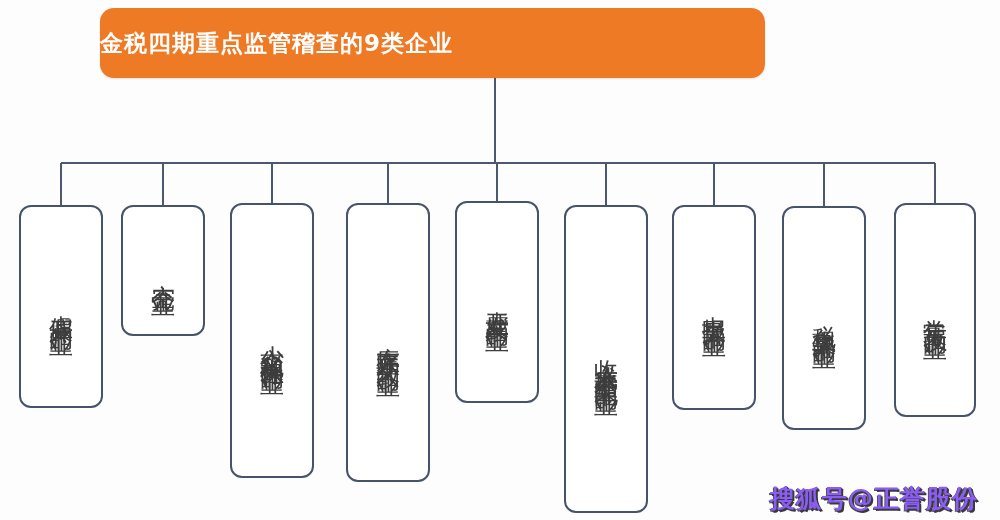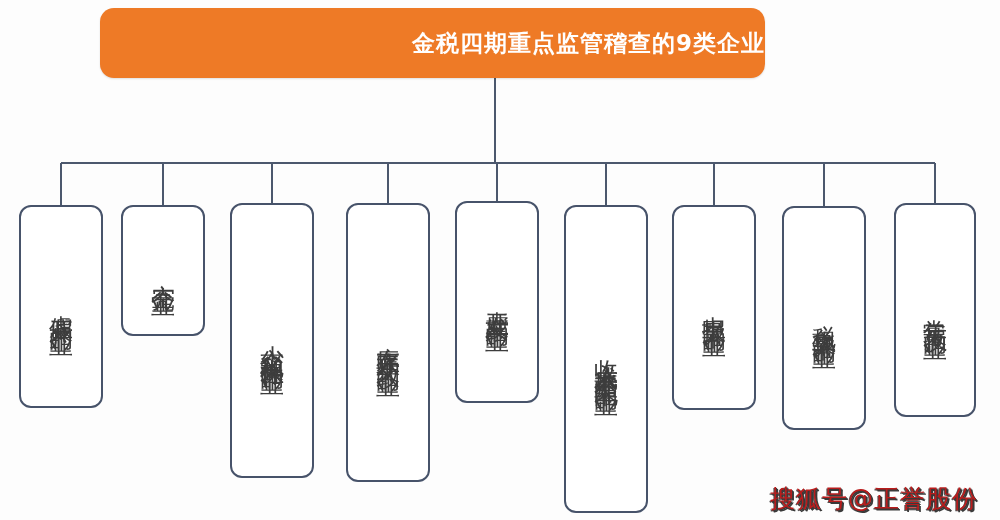--- a/index.html
+++ b/index.html
@@ -21,21 +21,21 @@
     overflow:hidden;
   }
   .root-node{
     position:absolute;
     left:100px; top:8px;
     width:665px; height:70px;
     background:var(--header-bg);
     border-radius:14px;
     display:flex;
     align-items:center;
-    justify-content:flex-end;
+    justify-content:flex-start;
     box-shadow:0 1px 2px rgba(0,0,0,0.12);
   }
   .root-node .title{
     color:#ffffff;
     font-size:23px;
     font-weight:bold;
     letter-spacing:1px;
     white-space:nowrap;
   }
   .connectors{
@@ -71,23 +71,23 @@
   .b3{left:346px; top:203px; width:84px; height:279px;}
   .b4{left:455px; top:201px; width:84px; height:202px;}
   .b5{left:564px; top:205px; width:84px; height:308px;}
   .b6{left:672px; top:205px; width:84px; height:205px;}
   .b7{left:782px; top:206px; width:84px; height:224px;}
   .b8{left:894px; top:203px; width:82px; height:214px;}
   .watermark{
     position:absolute;
     right:22px; top:482px;
     font-size:25px;
-    font-weight:normal;
+    font-weight:bold;
     letter-spacing:1px;
-    color:#b91c1c;
+    color:#8b5cf6;
     text-shadow:2px 2px 0 #3a3a3a, 1px 1px 0 #3a3a3a, -1px 1px 0 #555;
     white-space:nowrap;
   }
 </style>
 </head>
 <body>
 
 <div class="canvas">
 
   <svg class="connectors" width="1000" height="520" viewBox="0 0 1000 520">

